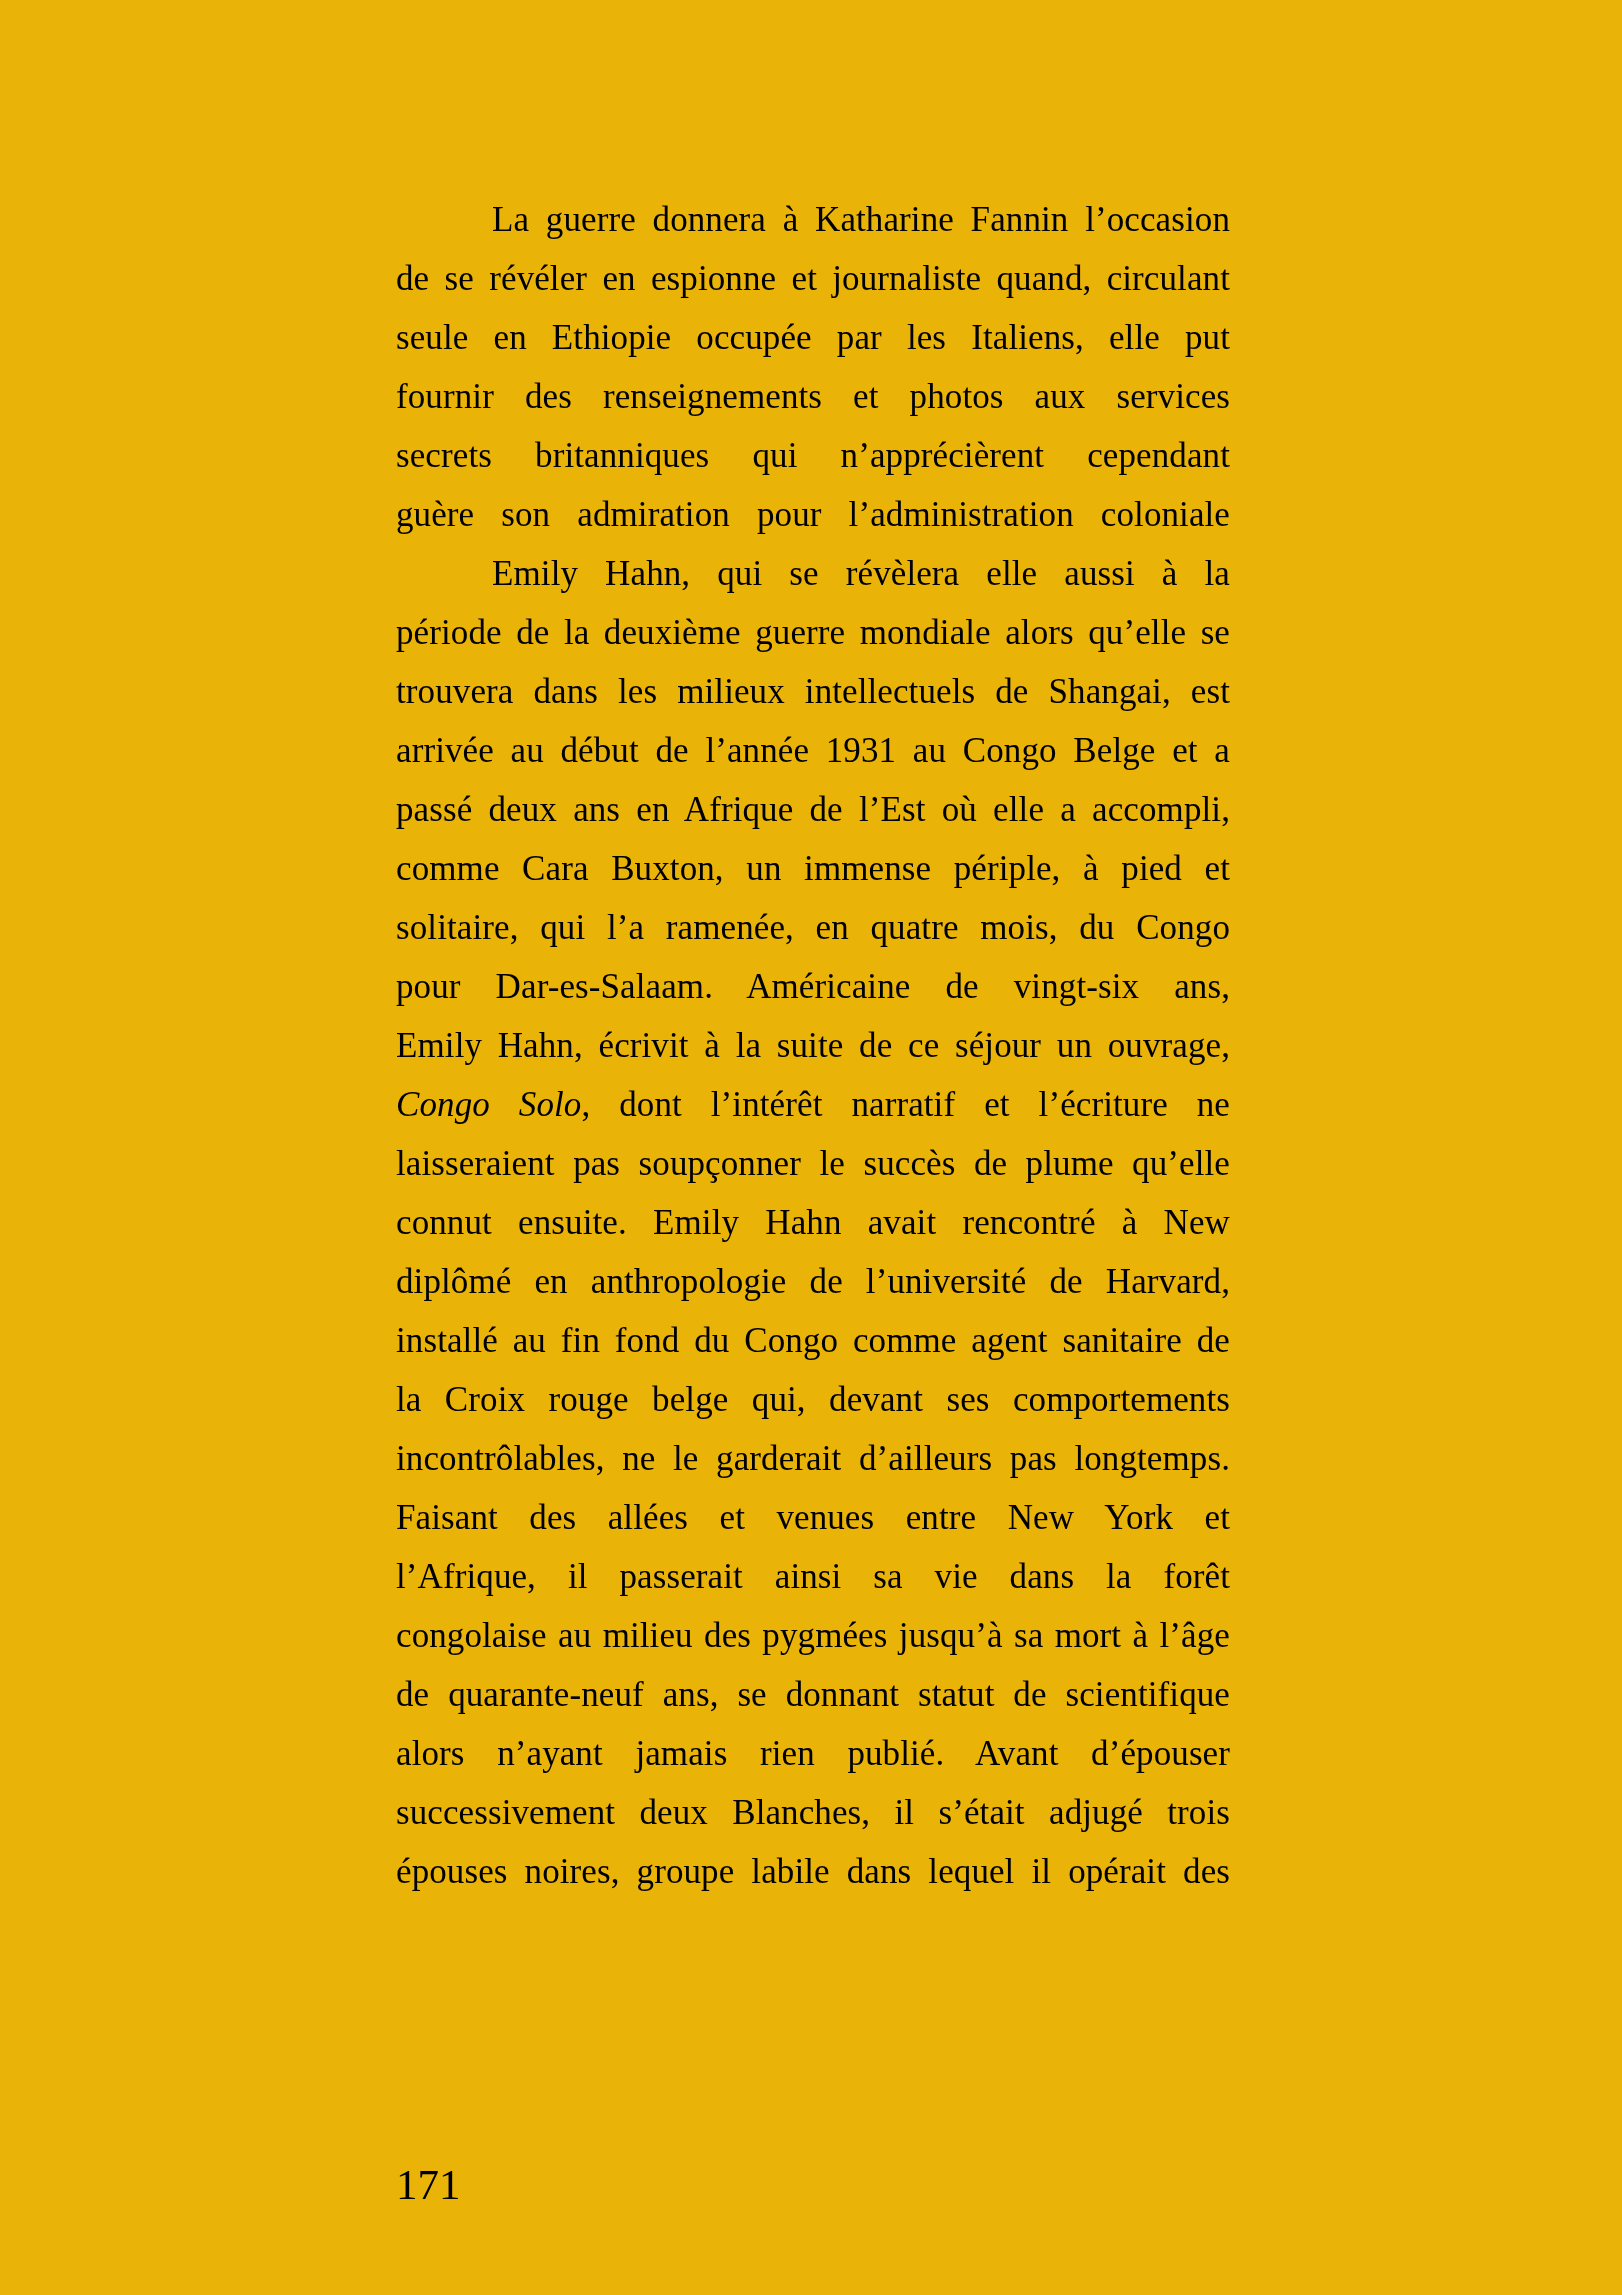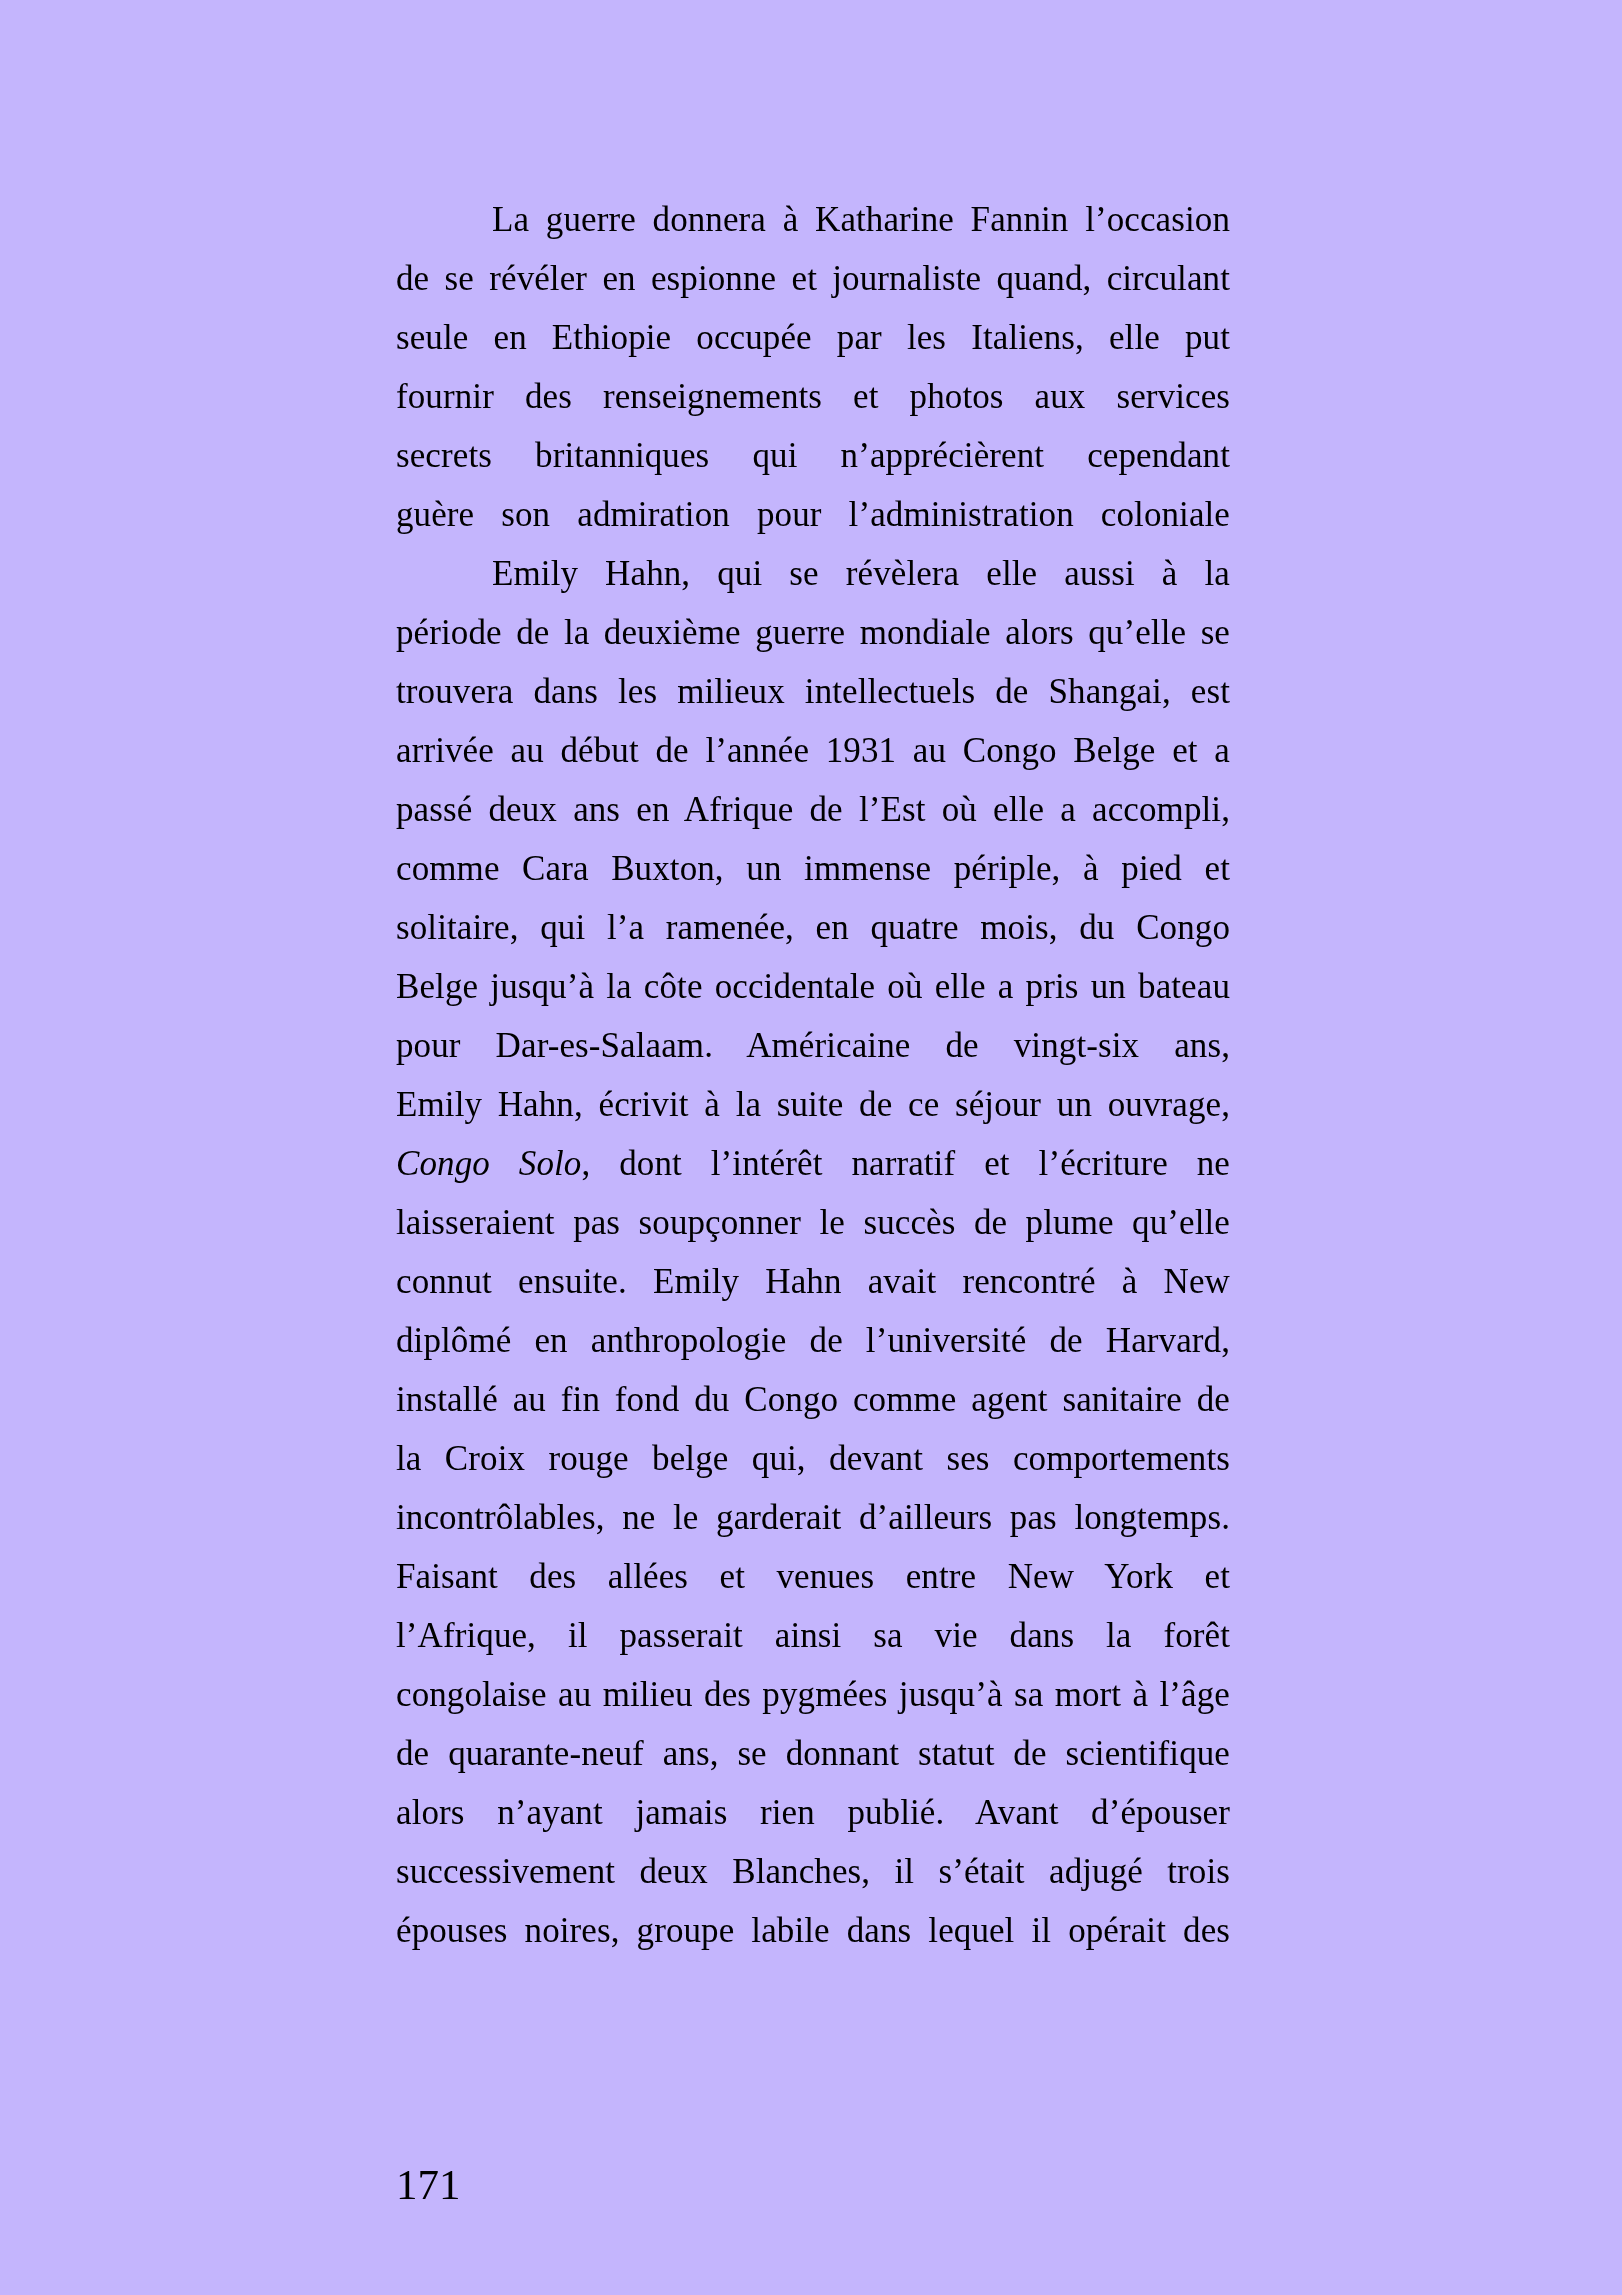--- a/index.html
+++ b/index.html
@@ -35,39 +35,38 @@
     position: absolute;
     left: 396px;
     top: 2155px;
     font-size: 43px;
     line-height: 59px;
   }
 </style>
 </head>
 <body>
 
-<div class="page" style="background-color: #c4b5fd; color: rgb(0, 0, 0);">
+<div class="page" style="background-color: #eab308; color: rgb(0, 0, 0);">
   <main class="text-block">
       <div class="paragraph">
         <div class="line indent"><span class="seg">La guerre donnera à Katharine Fannin l’occasion</span></div>
         <div class="line"><span class="seg">de se révéler en espionne et journaliste quand, circulant</span></div>
         <div class="line"><span class="seg">seule en Ethiopie occupée par les Italiens, elle put</span></div>
         <div class="line"><span class="seg">fournir des renseignements et photos aux services</span></div>
         <div class="line"><span class="seg">secrets britanniques qui n’apprécièrent cependant</span></div>
         <div class="line"><span class="seg">guère son admiration pour l’administration coloniale</span></div>
       </div>
       <div class="paragraph">
         <div class="line indent"><span class="seg">Emily Hahn, qui se révèlera elle aussi à la</span></div>
         <div class="line"><span class="seg">période de la deuxième guerre mondiale alors qu’elle se</span></div>
         <div class="line"><span class="seg">trouvera dans les milieux intellectuels de Shangai, est</span></div>
         <div class="line"><span class="seg">arrivée au début de l’année 1931 au Congo Belge et a</span></div>
         <div class="line"><span class="seg">passé deux ans en Afrique de l’Est où elle a accompli,</span></div>
         <div class="line"><span class="seg">comme Cara Buxton, un immense périple, à pied et</span></div>
         <div class="line"><span class="seg">solitaire, qui l’a ramenée, en quatre mois, du Congo</span></div>
-        <div class="line"><span class="seg">Belge jusqu’à la côte occidentale où elle a pris un bateau</span></div>
         <div class="line"><span class="seg">pour Dar-es-Salaam. Américaine de vingt-six ans,</span></div>
         <div class="line"><span class="seg">Emily Hahn, écrivit à la suite de ce séjour un ouvrage,</span></div>
         <div class="line"><span class="seg italic">Congo Solo</span><span class="seg">, dont l’intérêt narratif et l’écriture ne</span></div>
         <div class="line"><span class="seg">laisseraient pas soupçonner le succès de plume qu’elle</span></div>
         <div class="line"><span class="seg">connut ensuite. Emily Hahn avait rencontré à New</span></div>
         <div class="line"><span class="seg">diplômé en anthropologie de l’université de Harvard,</span></div>
         <div class="line"><span class="seg">installé au fin fond du Congo comme agent sanitaire de</span></div>
         <div class="line"><span class="seg">la Croix rouge belge qui, devant ses comportements</span></div>
         <div class="line"><span class="seg">incontrôlables, ne le garderait d’ailleurs pas longtemps.</span></div>
         <div class="line"><span class="seg">Faisant des allées et venues entre New York et</span></div>

